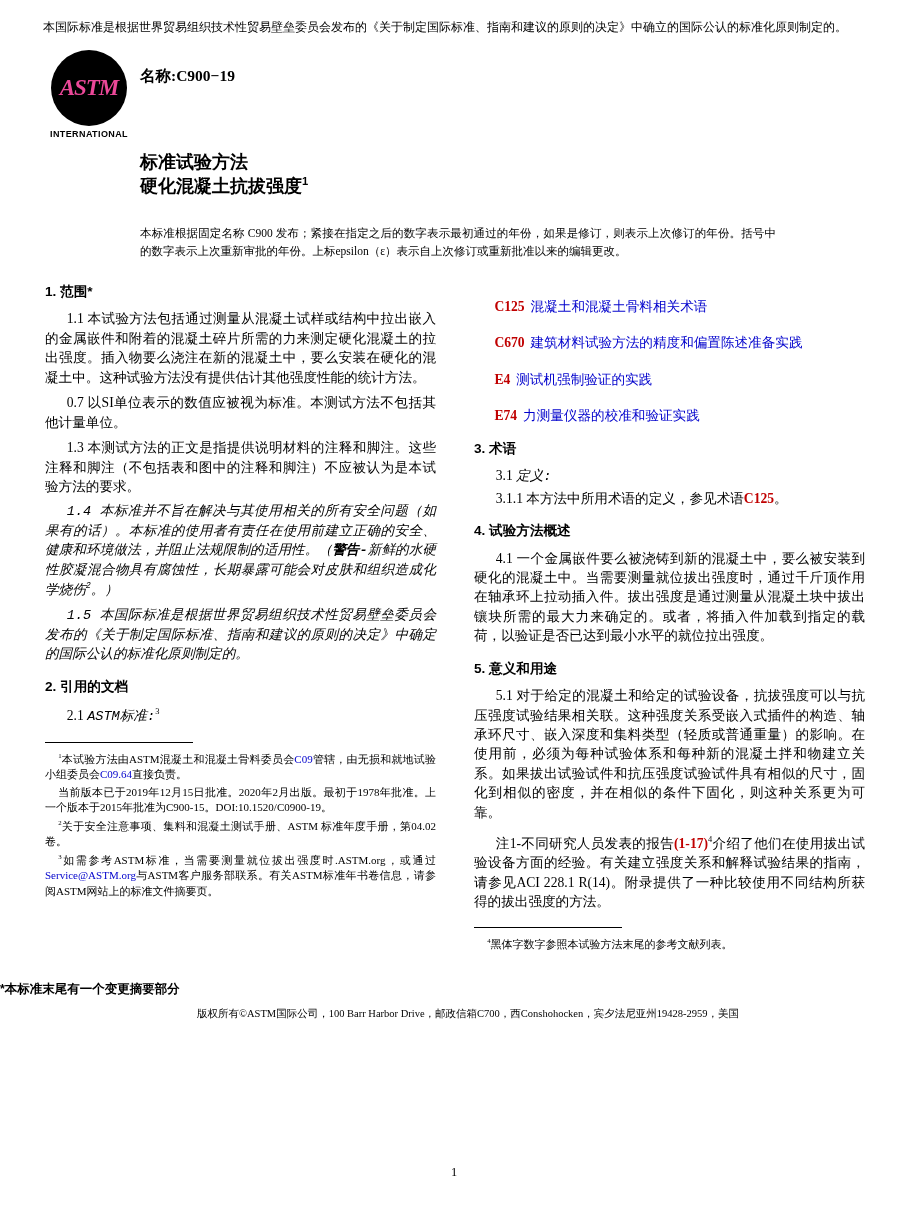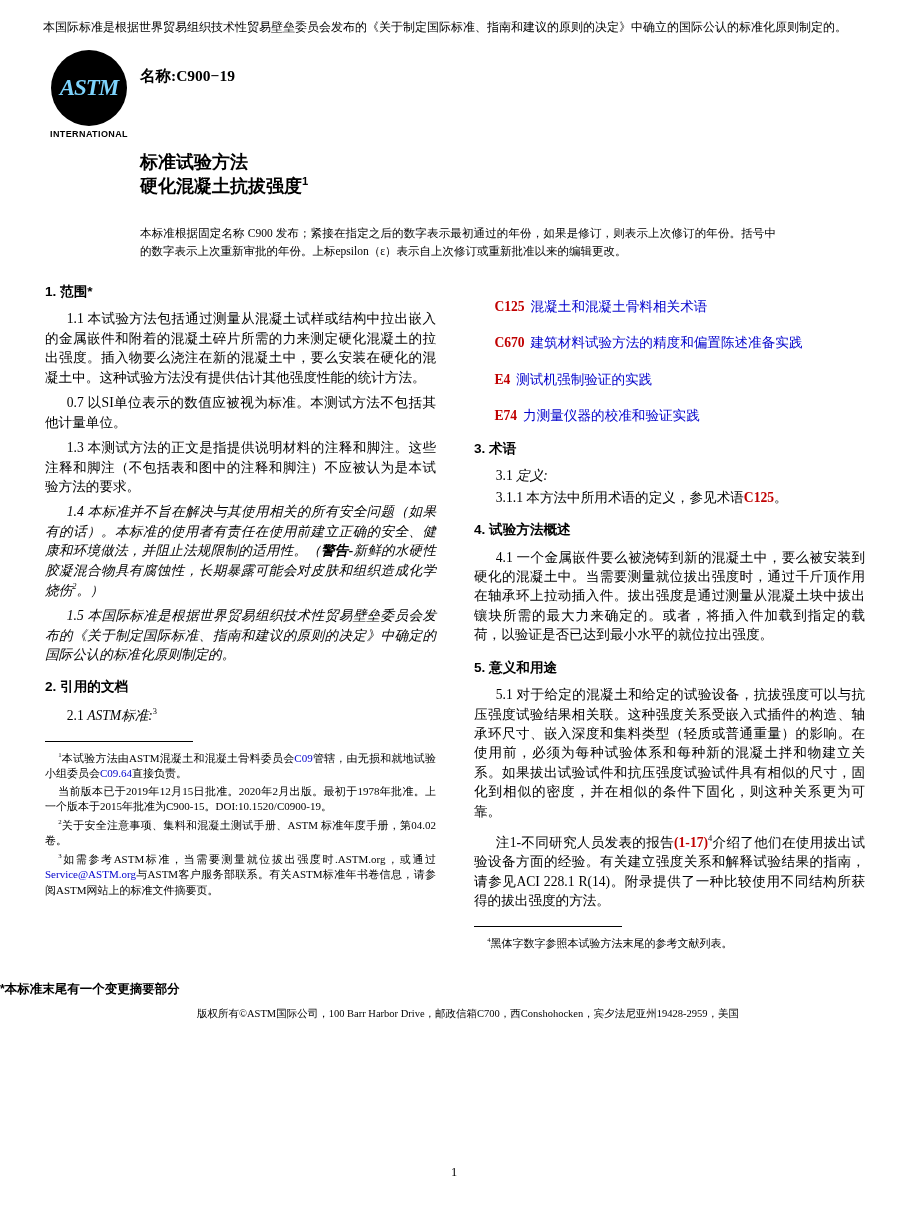--- a/index.html
+++ b/index.html
@@ -20,21 +20,21 @@
     line-height: 1.4;
     font-family: Liberation Serif, serif;
   }
   .logo { position: absolute; top: 50px; left: 44px; width: 90px; text-align: center; }
   .logo-circle {
     width: 76px; height: 76px; margin: 0 auto;
     background: #000; border-radius: 50%;
     display: flex; align-items: center; justify-content: center;
   }
   .logo-brand {
-    color: #7dd3fc; font-weight: bold; font-style: italic;
+    color: #ec4899; font-weight: bold; font-style: italic;
     font-size: 23px; letter-spacing: -1px;
     font-family: "Liberation Serif", serif;
   }
   .logo-sub {
     margin-top: 3px; font-size: 9px; font-weight: bold;
     font-family: "Liberation Sans", sans-serif; letter-spacing: 0.4px;
   }
   .designation { position: absolute; top: 66px; left: 140px; font-size: 15.5px; font-weight: bold; }
   .title-block {
     position: absolute; top: 151px; left: 140px;
@@ -48,21 +48,21 @@
   .columns { position: absolute; top: 280px; left: 45px; width: 820px; display: flex; gap: 38px; }
   .col { width: 397px; font-size: 13.6px; line-height: 1.43; text-align: justify; }
   .sec-heading {
     font-family: "Liberation Sans", sans-serif;
     font-size: 13.6px; font-weight: bold;
     margin: 13px 0 8px 0;
   }
   .col .sec-heading:first-child { margin-top: 2px; }
   .para { margin: 0 0 6px 0; text-indent: 1.6em; }
   .tight { margin-bottom: 2px; }
-  .italic { font-style: italic; }
+  .italic { font-style: italic; font-family: Liberation Mono, monospace; }
   .bold { font-weight: bold; }
   sup { font-size: 0.62em; }
   .red-link { color: #c00000; font-weight: bold; cursor: pointer; }
   .blue-link { color: #0000cc; cursor: pointer; }
   .ref-list { padding-left: 1.5em; margin: 0 0 2px 0; }
   .ref-item { margin: 17px 0 2px 0; }
   .ref-code { color: #c00000; font-weight: bold; margin-right: 6px; cursor: pointer; }
   .ref-title { color: #0000cc; cursor: pointer; }
   .note-para { margin: 11px 0 6px 0; text-indent: 1.6em; }
   .fn-rule { width: 148px; border-top: 1px solid #000; margin: 16px 0 8px 0; }

